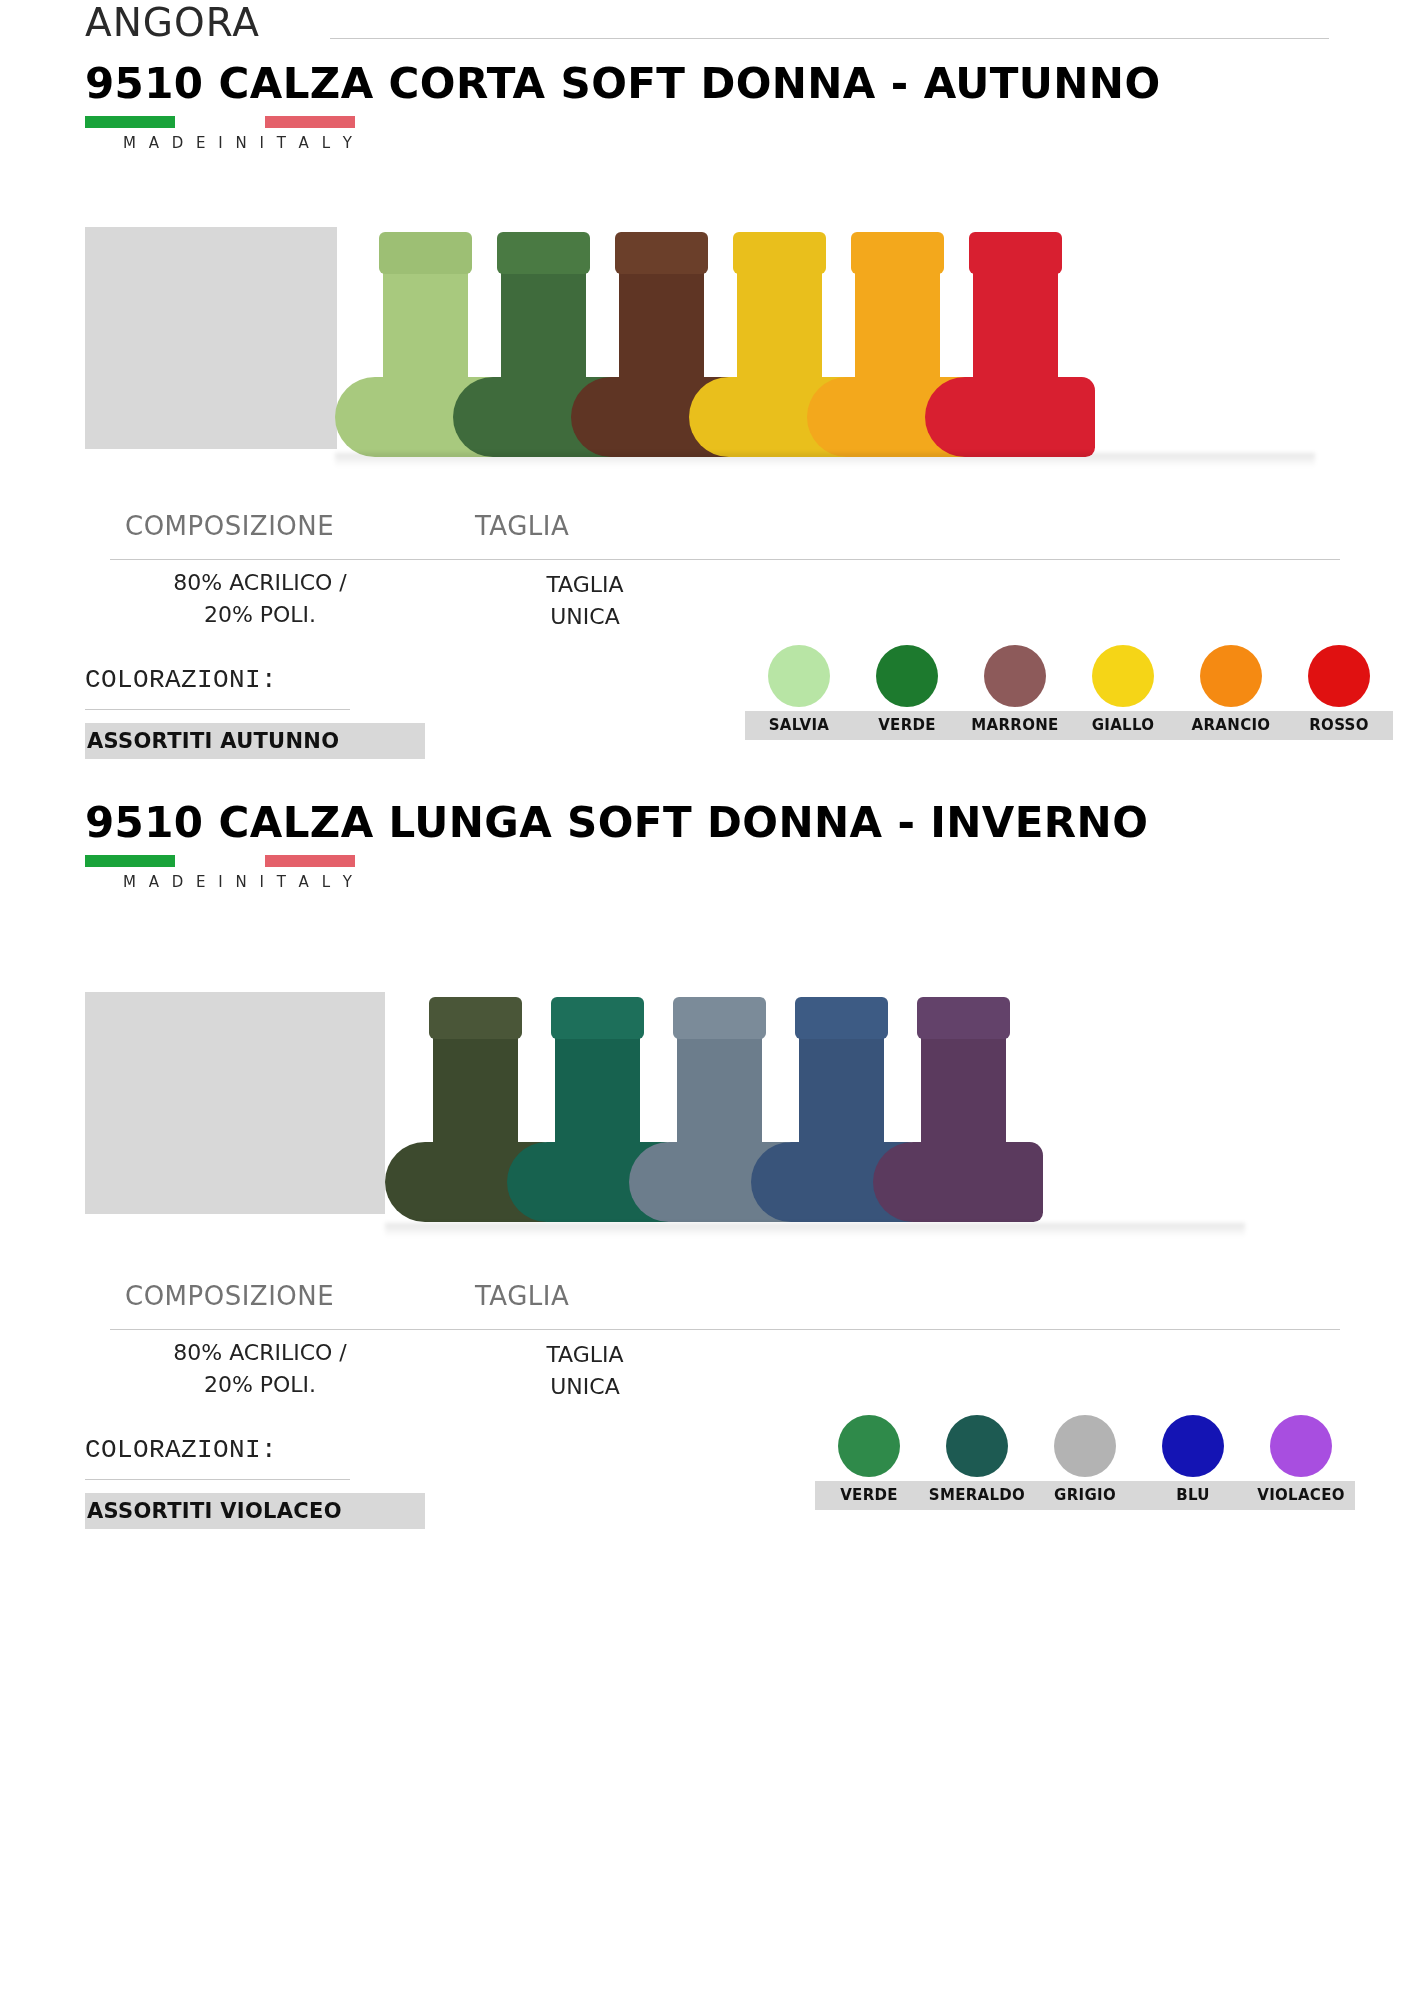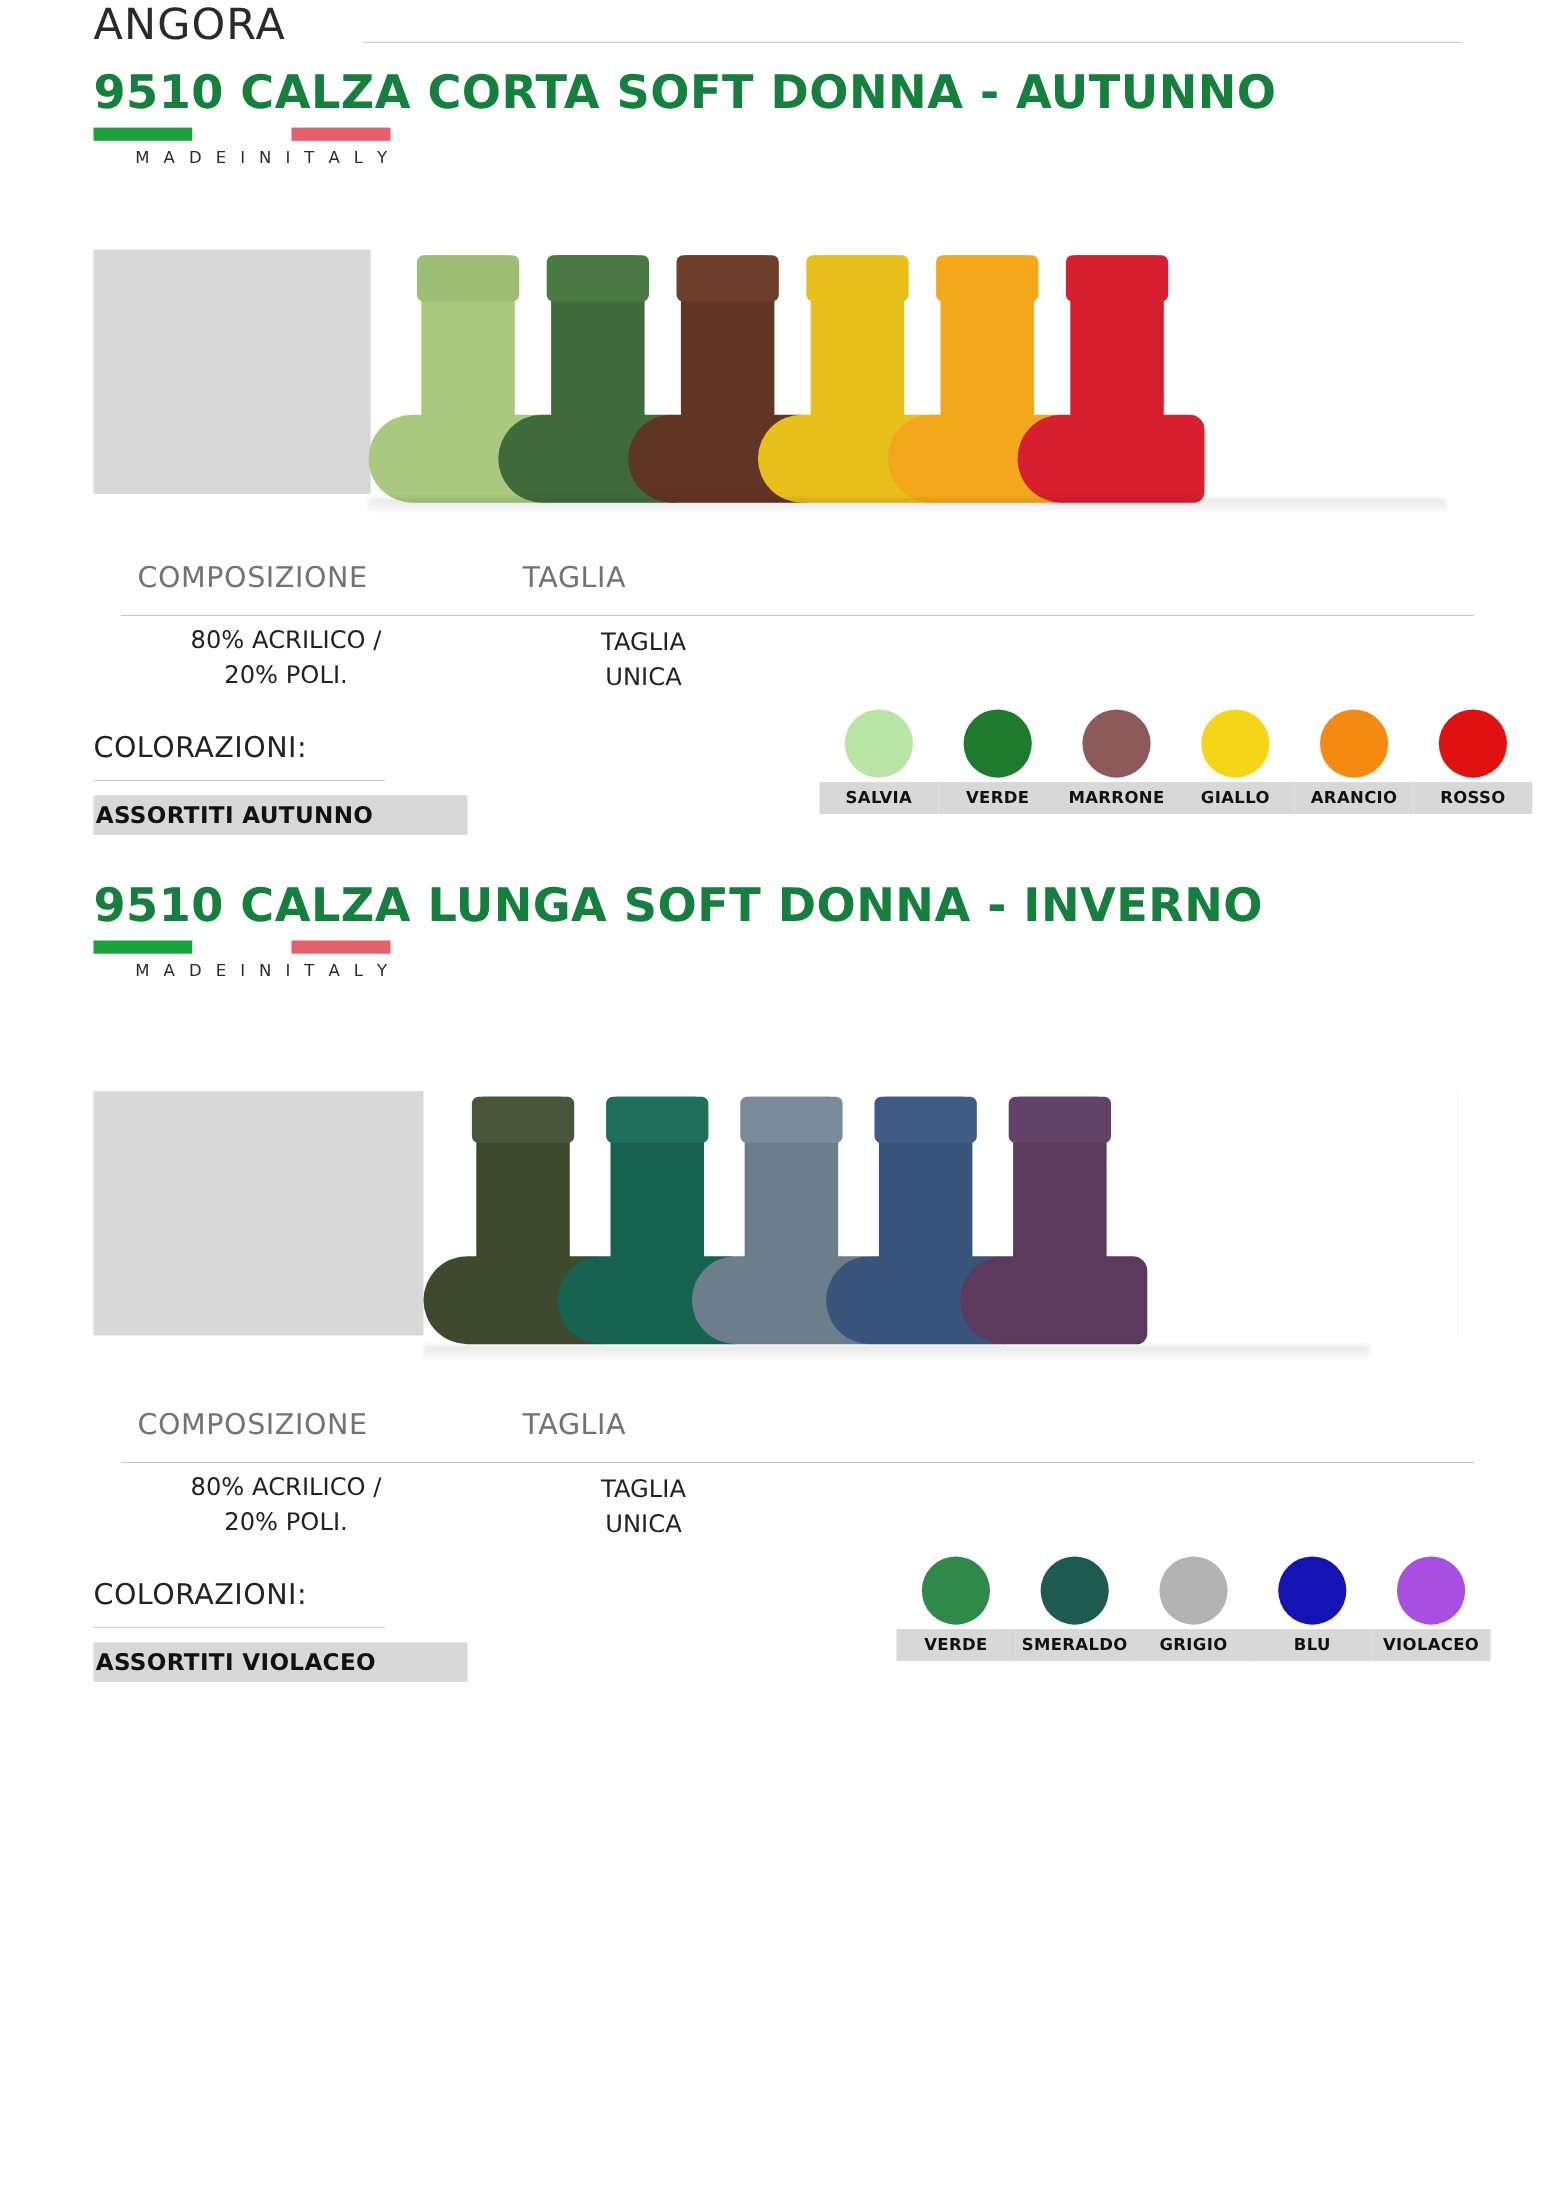--- a/index.html
+++ b/index.html
@@ -43,21 +43,21 @@
     right: 0;
     top: 38px;
     border-top: 1px solid #c9c9c9;
   }
 
   
   .product-title {
     font-size: 42px;
     font-weight: bold;
     letter-spacing: 0.4px;
-    color: #15803d;
+    color: #000000;
     line-height: 56px;
     margin-top: 6px;
     white-space: nowrap;
   }
 
   
   .flag-wrap {
     position: relative;
     height: 44px;
     margin-top: 4px;
@@ -196,20 +196,21 @@
     height: 120px;
     margin-top: 4px;
   }
   .color-label {
     position: absolute;
     left: 0;
     top: 0;
     font-size: 26px;
     color: #222;
     letter-spacing: 0.4px;
+    font-family: Liberation Mono, monospace;
   }
   .color-label-rule {
     position: absolute;
     left: 0;
     top: 44px;
     width: 265px;
     height: 1px;
     background: #c9c9c9;
   }
   .assortiti {

